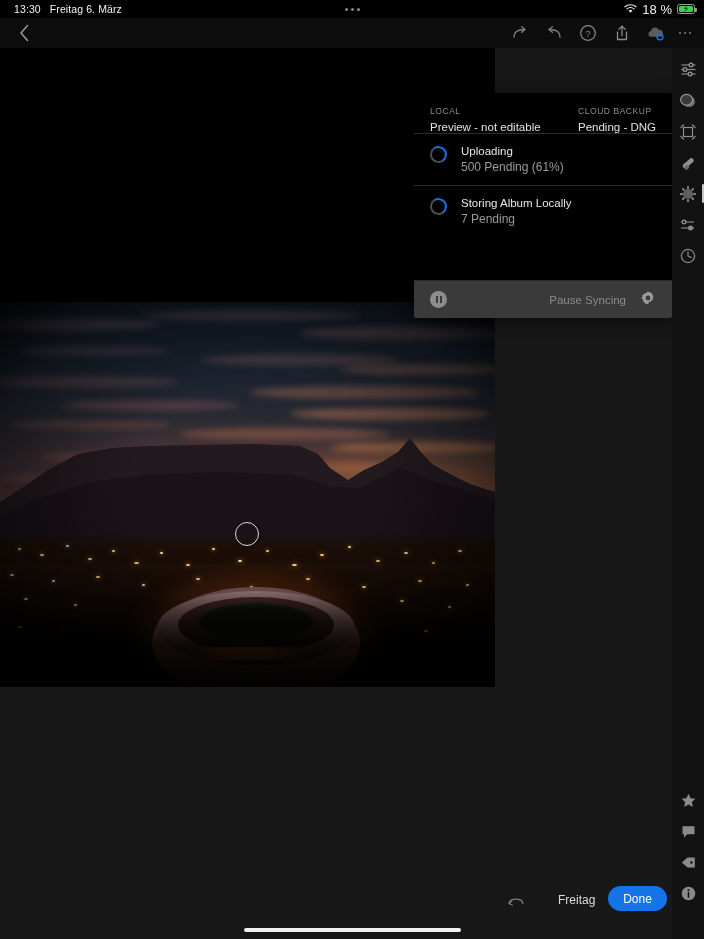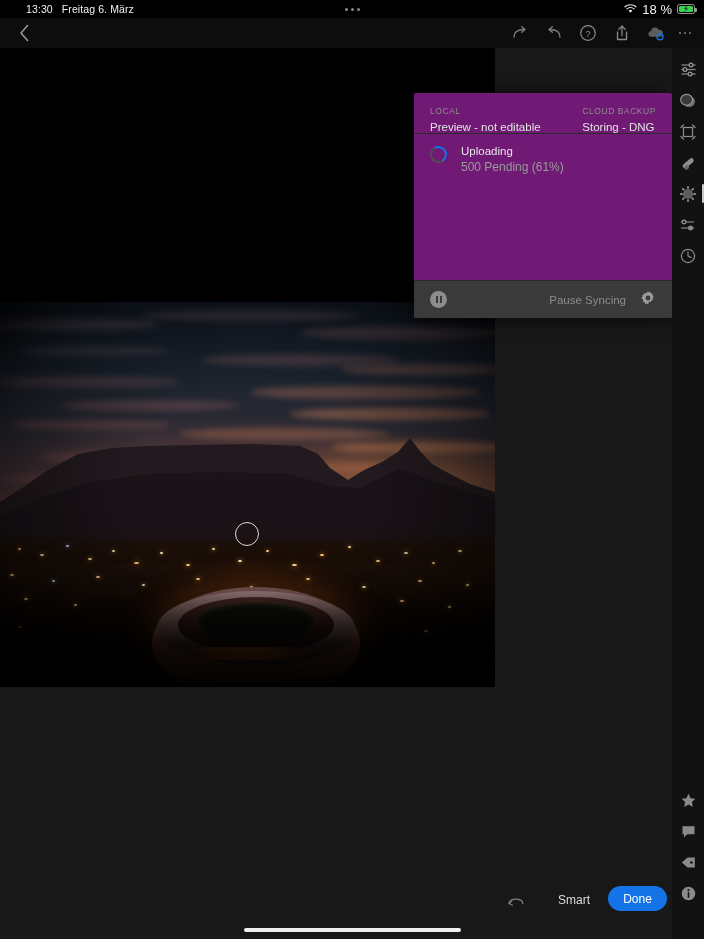--- a/index.html
+++ b/index.html
@@ -10,21 +10,21 @@
     color:#d8d8d8;
     position:relative;
   }
 
   
   #status-bar {
     position:absolute; top:0; left:0; width:704px; height:18px;
     background:#000; display:flex; align-items:center;
   }
   .sb-left { position:absolute; left:14px; display:flex; align-items:center; gap:9px; }
-  .sb-time { font-size:10.5px; color:#f2f2f2; letter-spacing:.1px;margin-left:12px; }
+  .sb-time { font-size:10.5px; color:#f2f2f2; letter-spacing:.1px; }
   .sb-date { font-size:10.5px; color:#f2f2f2; letter-spacing:.1px; }
   .sb-center { position:absolute; left:0; width:704px; display:flex; justify-content:center; }
   .sb-dots { display:flex; gap:3px; }
   .sb-dots i { width:3px; height:3px; border-radius:50%; background:#8a8a8a; display:block; }
   .sb-right { position:absolute; right:9px; display:flex; align-items:center; gap:5px; }
   .sb-batt-text { font-size:13px; color:#f2f2f2; }
   .batt {
     position:relative; width:18px; height:9.5px;
     border:1px solid #9a9a9a; border-radius:2.4px; display:flex; align-items:center;
     padding:1px;
@@ -151,21 +151,21 @@
   }
   #brush-cursor {
     position:absolute; left:235px; top:474px; width:24px; height:24px;
     border:1.6px solid rgba(235,235,235,.92); border-radius:50%;
     box-shadow: 0 0 3px rgba(0,0,0,.8);
   }
 
   
   #sync-popover {
     position:absolute; left:414px; top:45px; width:258px; height:225px;
-    background:#701a75; border-radius:2px;
+    background:#000000; border-radius:2px;
     box-shadow: 0 2px 18px rgba(0,0,0,.65);
     overflow:hidden;
   }
   .pop-header {
     display:flex; justify-content:space-between; padding:13px 16px 0 16px;
   }
   .pop-col { display:flex; flex-direction:column; gap:5px; }
   .pop-col.right { align-items:flex-start; }
   .pop-cap { font-size:8.5px; letter-spacing:.55px; color:#8e8e8e; }
   .pop-val { font-size:11.5px; color:#e3e3e3; }
@@ -410,33 +410,40 @@
   <div id="brush-cursor"></div>
 
   <div id="sync-popover">
     <div class="pop-header">
       <div class="pop-col">
         <span class="pop-cap">LOCAL</span>
         <span class="pop-val">Preview - not editable</span>
       </div>
       <div class="pop-col right">
         <span class="pop-cap">CLOUD BACKUP</span>
-        <span class="pop-val">Storing - DNG</span>
+        <span class="pop-val">Pending - DNG</span>
       </div>
     </div>
 
 
     <div class="sync-row">
       <span class="spinner"></span>
       <span class="sync-txt">
         <span class="sync-title">Uploading</span>
         <span class="sync-sub">500 Pending  (61%)</span>
       </span>
     </div>
 
+    <div class="sync-row">
+      <span class="spinner"></span>
+      <span class="sync-txt">
+        <span class="sync-title">Storing Album Locally</span>
+        <span class="sync-sub">7 Pending</span>
+      </span>
+    </div>
 
     <div id="pause-row">
       <span class="pause-icon">
           <i></i>
           <i></i>
         </span>
       <span class="pause-label">Pause Syncing</span>
       <span>
         <svg width="16" height="16" viewBox="0 0 16 16">
           <path d="M8 1.2 l1.1 1.4 1.7-.5 .5 1.7 1.7 .5 -.5 1.7 1.4 1.1 -1.4 1.1 .5 1.7 -1.7 .5 -.5 1.7 -1.7-.5 L8 14.8 l-1.1-1.4 -1.7 .5 -.5-1.7 -1.7-.5 .5-1.7 L1.2 8 l1.4-1.1 -.5-1.7 1.7-.5 .5-1.7 1.7 .5 Z" fill="#9c9c9c"></path>
@@ -545,19 +552,19 @@
   </div>
 </div>
 
 <div id="bottom-bar">
   <div id="reset-btn">
     <svg width="20" height="16" viewBox="0 0 20 16">
       <path d="M3.2 11.5 C3.2 5.6 16.8 5.6 16.8 11.5" stroke="#7e7e7e" stroke-width="1.3" fill="none" stroke-linecap="round"></path>
       <path d="M6.1 8.4 L3.0 11.5 L6.3 13.0" stroke="#7e7e7e" stroke-width="1.3" fill="none" stroke-linecap="round" stroke-linejoin="round"></path>
     </svg>
   </div>
-  <button id="cancel-btn">Smart</button>
+  <button id="cancel-btn">Freitag</button>
   <button id="done-btn">Done</button>
 </div>
 
 <div id="home-bar">
   <div id="home-indicator"></div>
 </div>
 
 </body></html>

